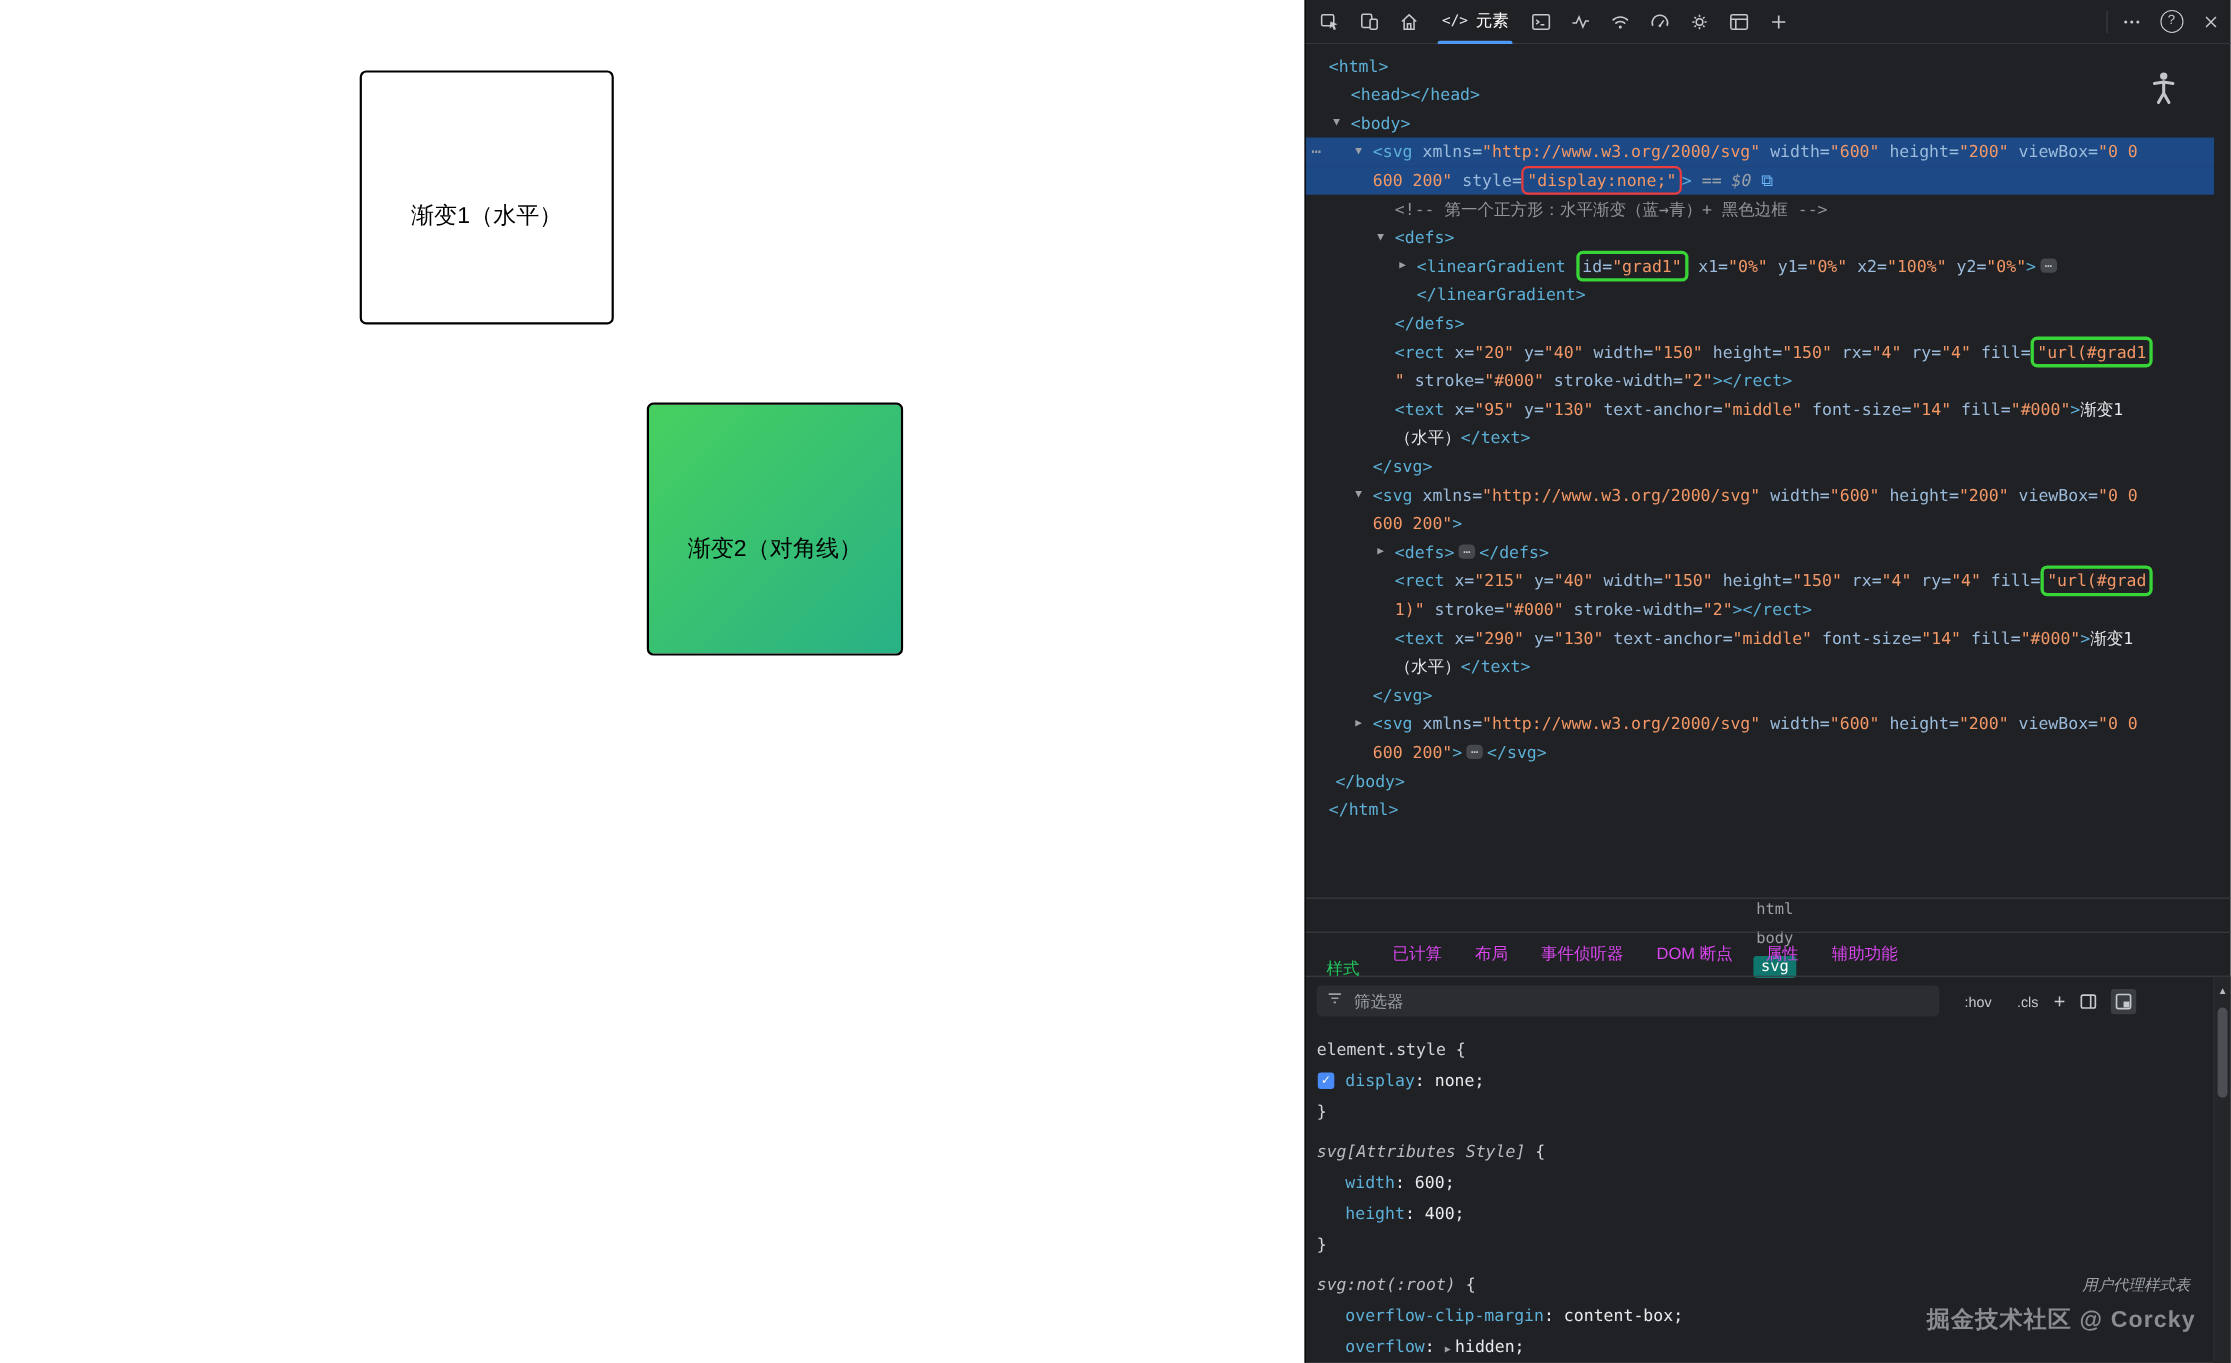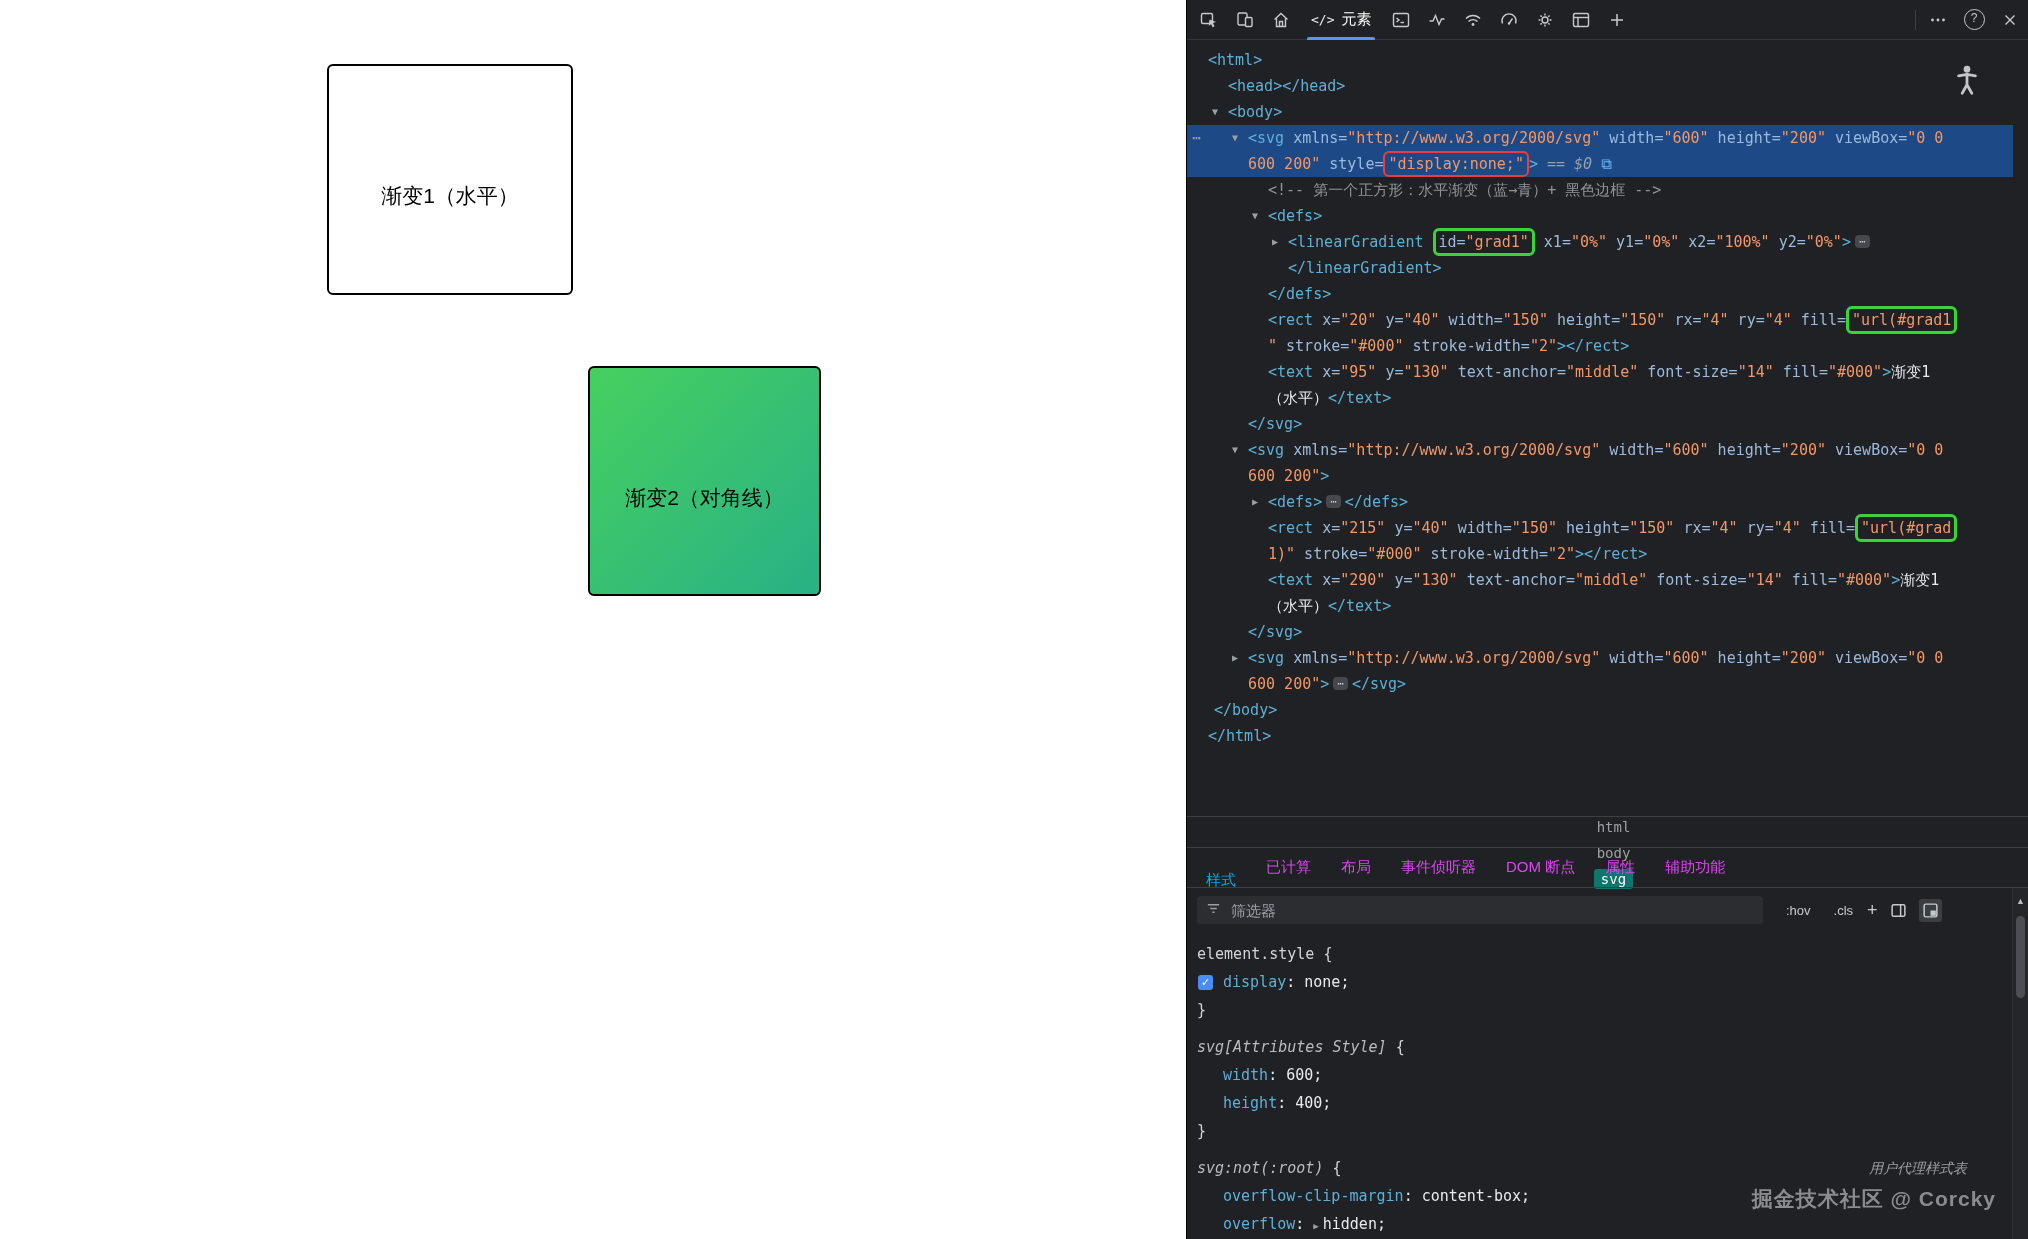--- a/index.html
+++ b/index.html
@@ -3,21 +3,21 @@
 <meta charset="utf-8">
 <style>
   html,body{margin:0;padding:0;}
   body{width:2028px;height:1239px;position:relative;overflow:hidden;background:#fff;
        font-family:"Liberation Sans","DejaVu Sans",sans-serif;}
   .mono{font-family:"DejaVu Sans Mono","Liberation Mono",monospace;}
 
   
   .page-area{position:absolute;left:0;top:0;width:1186px;height:1239px;background:#fff;}
   .sq{position:absolute;border:2px solid #000;border-radius:6px;}
-  .sq1{left:327px;top:64px;width:227px;height:227px;background:#fff;padding-left:15px;}
+  .sq1{left:327px;top:64px;width:227px;height:227px;background:#fff;}
   .sq2{left:588px;top:366px;width:229px;height:226px;background:linear-gradient(135deg,#47d05f,#28b185);}
   .sq-label{position:absolute;left:0;top:116px;width:100%;text-align:center;
             font-size:21px;color:#000;}
 
   
   .devtools{position:absolute;left:1186px;top:0;width:842px;height:1239px;background:#202124;
             color:#e8eaed;border-left:1px solid #000;box-sizing:border-box;}
 
   
   .dt-toolbar{position:absolute;left:0;top:0;right:0;height:40px;display:flex;align-items:center;
@@ -61,21 +61,21 @@
           display:flex;align-items:center;padding-left:12px;gap:6px;font-size:14px;
           font-family:"DejaVu Sans Mono","Liberation Mono",monospace;box-sizing:border-box;flex-direction:column;}
   .crumb{color:#9aa0a6;padding:2px 7px;border-radius:3px;}
   .crumb.active{background:#0f766e;color:#fff;}
 
   
   .panel-tabs{position:absolute;left:0;top:847px;right:0;height:41px;display:flex;align-items:center;
               border-top:1px solid #3c4043;border-bottom:1px solid #3c4043;padding-left:4px;
               box-sizing:border-box;font-size:15px;}
   .ptab{color:#d946ef;padding:0 15px;height:41px;display:flex;align-items:center;position:relative;}
-  .ptab.active{color:#0ea5e9;margin-top:26px;}
+  .ptab.active{color:#22c55e;margin-top:26px;}
   .ptab.active::after{content:"";position:absolute;left:10px;right:10px;bottom:0;height:3px;
                       background:#4e9af5;border-radius:2px 2px 0 0;}
 
   
   .filter-row{position:absolute;left:0;top:888px;right:16px;height:44px;display:flex;
               align-items:center;box-sizing:border-box;padding:0 10px;}
   .filter-input-wrap{display:flex;align-items:center;gap:8px;background:#2b2d31;border-radius:4px;
                      height:28px;width:566px;padding:0 9px;box-sizing:border-box;color:#9aa0a6;}
   .filter-input-wrap input{background:none;border:none;outline:none;color:#d2d4d8;font-size:15px;
                            width:100%;font-family:"Liberation Sans",sans-serif;}
@@ -91,21 +91,21 @@
                font-family:"DejaVu Sans Mono","Liberation Mono",monospace;}
   .rule{margin-bottom:9px;}
   .sline{padding-left:10px;color:#d2d4d8;}
   .sline .sel-italic{font-style:italic;color:#b8bcc2;}
   .prop-line{padding-left:36px;position:relative;color:#e8eaed;}
   .prop-name{color:#5db0d7;}
   .cbx{position:absolute;left:11px;top:7px;width:15px;height:15px;background:#4a8cf7;
        border-radius:3px;color:#fff;font-size:11px;line-height:15px;text-align:center;
        font-family:"Liberation Sans",sans-serif;}
   .prop-expand{color:#9aa0a6;font-size:9px;margin-right:4px;}
-  .ua-label{float:right;margin-right:46px;color:#9aa0a6;font-style:italic;font-size:14px;
+  .ua-label{float:right;margin-right:22px;color:#9aa0a6;font-style:italic;font-size:14px;
             font-family:"Liberation Sans",sans-serif;}
 
   
   .sb-track{position:absolute;right:0;top:888px;bottom:0;width:16px;background:#252629;
             border-left:1px solid #2e2f33;box-sizing:border-box;}
   .sb-up{position:absolute;top:8px;left:0;width:15px;text-align:center;color:#b9bcc0;font-size:9px;}
   .sb-thumb{position:absolute;top:28px;left:3px;width:9px;height:82px;background:#4b4e53;
             border-radius:5px;}
 
   .watermark{position:absolute;right:32px;bottom:26px;color:#8a8c8f;font-size:21px;

